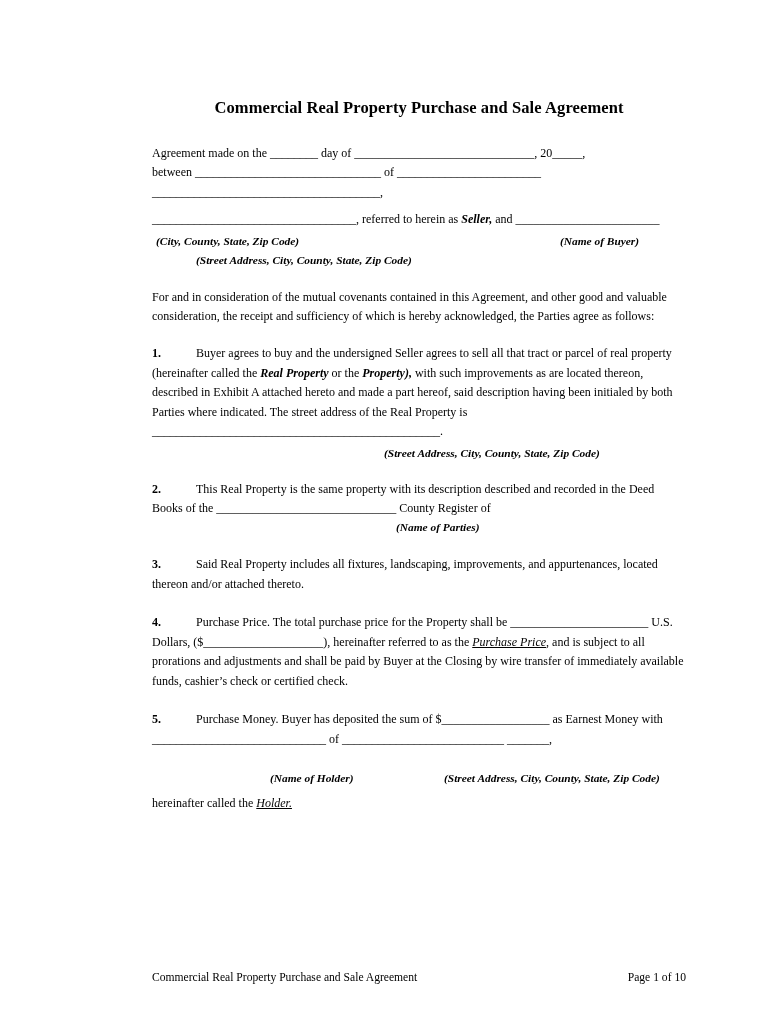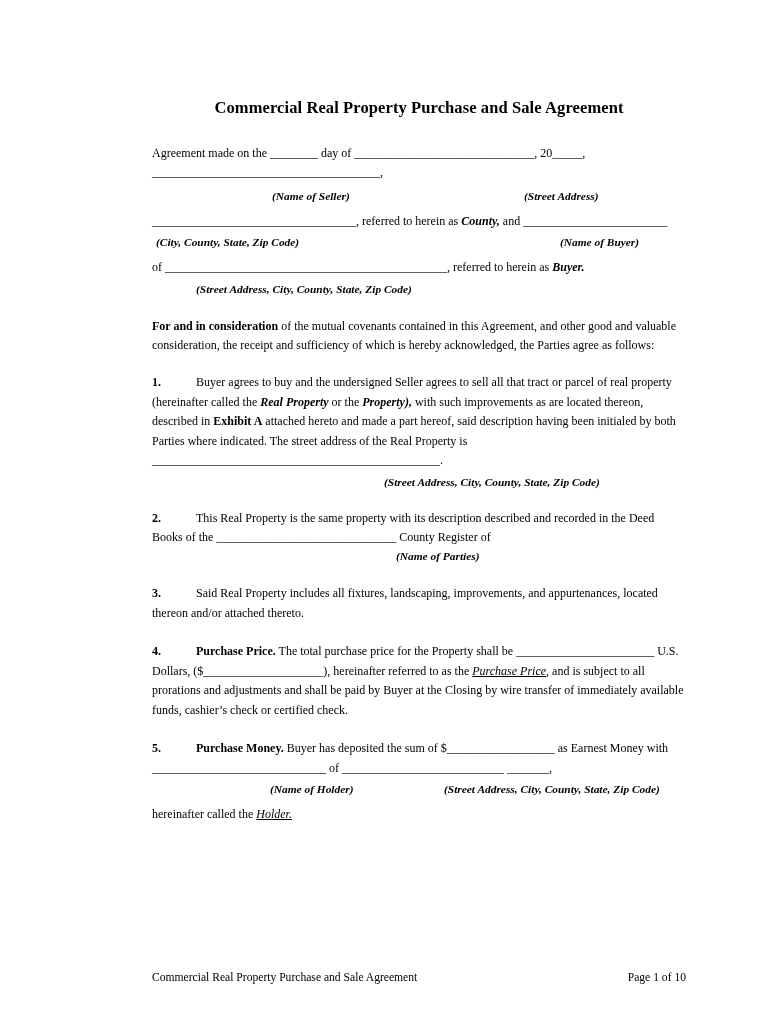--- a/index.html
+++ b/index.html
@@ -53,21 +53,21 @@
     height: 17px;
     font-size: 11.4px;
     font-style: italic;
     font-weight: bold;
   }
   .caption-row .c {
     position: absolute;
     top: 0;
     white-space: nowrap;
   }
-  b, .b { font-weight: bold; }
+  b, .b { font-weight: normal; }
   .bi { font-weight: bold; font-style: italic; }
   .i { font-style: italic; text-decoration: underline; }
   .num {
     font-weight: bold;
     display: inline-block;
     width: 44px;
   }
   .footer {
     position: absolute;
     left: 136px;
@@ -82,35 +82,31 @@
 </head>
 <body>
 
 <div class="page">
 
   <h1 class="doc-title">Commercial Real Property Purchase and Sale Agreement</h1>
 
   <div class="body-block">
 
     <p class="para">Agreement made on the  ________ day of ______________________________, 20_____,</p>
+    <p class="para tight"> between _______________________________ of ________________________</p>
     <p class="para tight">______________________________________,</p>
 
-    <div class="caption-row" style="margin-top:4px;">
-      <span class="c" style="left:120px;">(Name of Seller)</span>
-      <span class="c" style="left:372px;">(Street Address)</span>
-    </div>
 
-    <p class="para" style="margin-top:8px;"><span>__________________________________, referred to herein as </span><span class="bi">County,</span><span> and ________________________</span></p>
+    <p class="para" style="margin-top:8px;"><span>__________________________________, referred to herein as </span><span class="bi">Seller,</span><span> and ________________________</span></p>
 
     <div class="caption-row" style="margin-top:2px;">
       <span class="c" style="left:4px;text-align:right;">(City, County, State, Zip Code)</span>
       <span class="c" style="left:408px;">(Name of Buyer)</span>
     </div>
 
-    <p class="para" style="margin-top:8px;"><span>of </span><span>_______________________________________________, referred to herein as </span><span class="bi">Buyer.</span></p>
 
     <div class="caption-row" style="margin-top:2px;">
       <span class="c" style="left:44px;">(Street Address, City, County, State, Zip Code)</span>
     </div>
 
     <p class="para" style="margin-top:20px;"><span class="b">For and in consideration</span><span> of the mutual covenants contained in this Agreement, and other good and valuable consideration, the receipt and sufficiency of which is hereby acknowledged, the Parties agree as follows:</span></p>
 
     <p class="para" style="margin-top:18px;"><span class="num">1.</span><span>Buyer agrees to buy and the undersigned Seller agrees to sell all that tract or parcel of real property (hereinafter called the </span><span class="bi">Real Property</span><span> or the </span><span class="bi">Property),</span><span> with such improvements as are located thereon, described in </span><span class="b">Exhibit A</span><span> attached hereto and made a part hereof, said description having been initialed by both Parties where indicated. The street address of the Real Property is ________________________________________________.</span></p>
 
     <div class="caption-row" style="margin-top:2px;">
@@ -123,21 +119,21 @@
       <span class="c" style="left:244px;">(Name of Parties)</span>
     </div>
 
 
     <p class="para" style="margin-top:20px;"><span class="num">3.</span><span>Said Real Property includes all fixtures, landscaping, improvements, and appurtenances, located thereon and/or attached thereto.</span></p>
 
     <p class="para" style="margin-top:19px;"><span class="num">4.</span><span class="b">Purchase Price.</span><span> The total purchase price for the Property shall be _______________________ U.S. Dollars, ($____________________), hereinafter referred to as the </span><span class="i">Purchase Price</span><span>, and is subject to all prorations and adjustments and shall be paid by Buyer at the Closing by wire transfer of immediately available funds, cashier’s check or certified check.</span></p>
 
     <p class="para" style="margin-top:19px;"><span class="num">5.</span><span class="b">Purchase Money.</span><span> Buyer has deposited the sum of $__________________ as Earnest Money with _____________________________ of ___________________________ _______,</span></p>
 
-    <div class="caption-row" style="margin-top:2px;">
+    <div class="caption-row" style="margin-top:20px;">
       <span class="c" style="left:118px;">(Name of Holder)</span>
       <span class="c" style="left:292px;">(Street Address, City, County, State, Zip Code)</span>
     </div>
 
     <p class="para" style="margin-top:8px;"><span> hereinafter called the </span><span class="i">Holder.</span></p>
 
   </div>
 
   <div class="footer">
     <span>Commercial Real Property Purchase and Sale Agreement</span>

